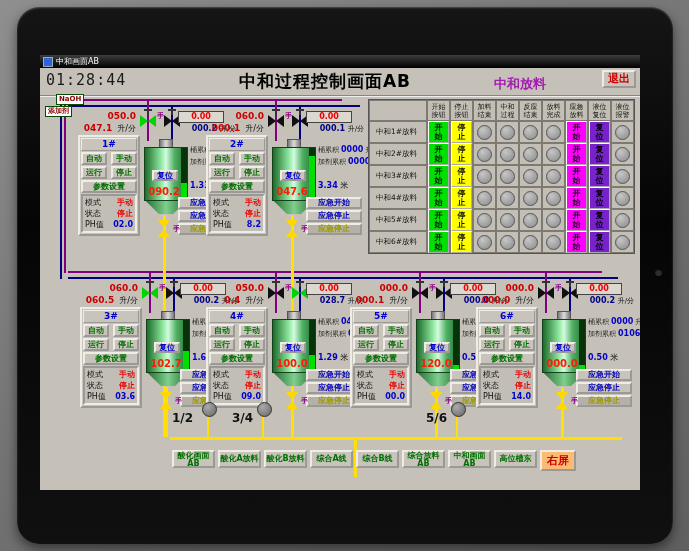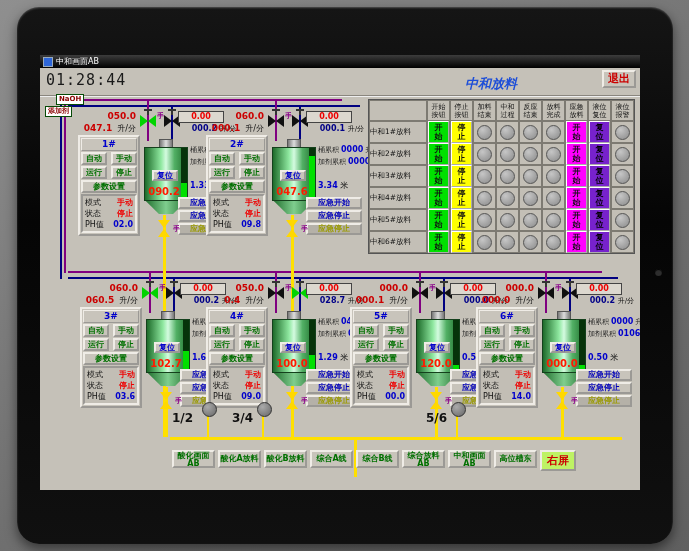--- a/index.html
+++ b/index.html
@@ -5,21 +5,21 @@
   html,body{margin:0;padding:0;background:#777;}
   .stage{position:relative;width:689px;height:551px;background:linear-gradient(150deg,#8f8f8f,#707070 55%,#606060);overflow:hidden;font-family:"DejaVu Sans",sans-serif;}
   .bezel{position:absolute;left:17px;top:7px;width:656px;height:537px;background:linear-gradient(180deg,#151515,#050505 40%,#101010);border-radius:22px;box-shadow:0 5px 12px rgba(0,0,0,.5), inset 0 1px 2px rgba(255,255,255,.25);}
   .cam{position:absolute;right:11px;top:262px;width:7px;height:7px;border-radius:50%;background:#2e2e2e;box-shadow:inset 0 1px 1px #000;}
   .screen{position:absolute;left:40px;top:55px;width:600px;height:435px;background:#c5c1b8;overflow:hidden;}
   .titlebar{position:absolute;left:0;top:0;width:100%;height:13px;background:linear-gradient(#3c3c3c,#000);color:#fff;font-size:8px;line-height:13px;display:flex;align-items:center;gap:3px;padding-left:3px;box-sizing:border-box;}
   .appicon{width:8px;height:8px;background:#2d66d9;border:1px solid #9ab;flex:none;}
   .hdr-divider{position:absolute;left:0;top:40px;width:600px;height:0;border-top:1px solid #8a867e;border-bottom:1px solid #eee;}
   .time{position:absolute;left:6px;top:16px;font-family:"DejaVu Sans Mono",monospace;font-size:15px;color:#1a1a1a;letter-spacing:1px;}
   .maintitle{position:absolute;left:150px;top:15px;width:270px;text-align:center;font-size:17px;font-weight:bold;color:#000;letter-spacing:1px;}
-  .righttitle{position:absolute;left:425px;top:20px;width:110px;text-align:left;font-size:13px;font-weight:bold;color:#1d4ed8;font-family:"Liberation Serif",serif;font-style:italic;}
+  .righttitle{position:absolute;left:425px;top:20px;width:110px;text-align:center;font-size:13px;font-weight:bold;color:#a21caf;font-family:"Liberation Serif",serif;}
   .exitbtn{position:absolute;left:562px;top:15px;width:34px;height:18px;background:#c8c4bb;border:2px outset #efece6;color:#c00;font-weight:bold;font-size:11px;line-height:14px;text-align:center;padding:0;font-family:inherit;}
   
   .pipe{position:absolute;}
   .plabel{position:absolute;background:#ffffff;border:1px solid #064a06;color:#8a0000;font-size:7px;line-height:9px;padding:0 2px;font-weight:bold;z-index:2;}
   
   .unit{position:absolute;width:160px;height:130px;z-index:2;}
   .flowblk{position:absolute;left:0;top:0;width:58px;text-align:right;line-height:10px;white-space:nowrap;}
   .sp{color:#cc0000;font-size:9px;font-weight:bold;}
   .fl .v{color:#cc0000;font-size:9px;font-weight:bold;}
   .fl .u{color:#111;font-size:8px;}
@@ -63,45 +63,46 @@
   .ebtn.dim{color:#9a9a00;background:#b5b1a8;}
   .dvalve{position:absolute;left:80px;top:109px;width:12px;height:17px;}
   .dvalve::before{content:"";position:absolute;left:0;top:0;border-left:6px solid transparent;border-right:6px solid transparent;border-top:8px solid #ffd800;}
   .dvalve::after{content:"";position:absolute;left:0;bottom:0;border-left:6px solid transparent;border-right:6px solid transparent;border-bottom:8px solid #ffd800;}
   
   .table{position:absolute;left:328px;top:44px;background:#c3bfb6;border:1px solid #555;z-index:3;}
   .trow{display:grid;grid-template-columns:58px repeat(9,23px);}
   .cell{border:1px solid #7d7a72;display:flex;align-items:center;justify-content:center;height:22px;box-sizing:border-box;}
   .trow.head .cell{height:21px;}
   .hcell-txt{width:16px;font-size:7px;line-height:8px;word-break:break-all;text-align:center;color:#111;}
-  .lbl{font-size:7.5px;color:#111;justify-content:flex-start;padding-left:0;white-space:nowrap;}
+  .lbl{font-size:7.5px;color:#111;justify-content:flex-start;padding-left:6px;white-space:nowrap;}
   .tbt{font-size:8px;font-weight:bold;color:#111;border:1px outset #fff;padding:1px 2px;line-height:9px;font-family:inherit;}
   .tbt.g{background:#00e000;}
   .tbt.y{background:#ffff00;}
   .tbt.m{background:#ff00ff;}
   .tbt.p{background:#7722cc;color:#000;}
   .ind{width:13px;height:13px;border-radius:50%;background:radial-gradient(circle at 35% 30%,#c6c6c6,#8a8a8a);border:1px solid #555;}
   
   .pump{position:absolute;width:13px;height:13px;border-radius:50%;background:radial-gradient(circle at 35% 30%,#aaa,#666);border:1px solid #333;z-index:2;}
   .glabel{position:absolute;font-size:12px;color:#111;z-index:2;font-weight:bold;}
   .nav{position:absolute;left:132px;top:395px;display:flex;gap:3px;z-index:3;align-items:flex-start;}
   .navbtn{width:43px;height:18px;border:2px outset #efece6;background:#c8c4bb;color:#007000;font-weight:bold;font-size:8px;line-height:8px;text-align:center;padding:0;font-family:inherit;}
-  .rsbtn{width:36px;height:21px;border:2px outset #efece6;background:#bef264;color:#c00;font-weight:bold;font-size:11px;line-height:17px;text-align:center;padding:0;font-family:inherit;}
+  .rsbtn{width:36px;height:21px;border:2px outset #efece6;background:#fdba74;color:#c00;font-weight:bold;font-size:11px;line-height:17px;text-align:center;padding:0;font-family:inherit;}
 </style>
 </head>
 <body>
 
 <div class="stage">
   <div class="bezel">
     <div class="cam"></div>
   </div>
 
   <div class="screen">
 
     <div class="time">01:28:44</div>
+    <div class="maintitle">中和过程控制画面AB</div>
     <div class="righttitle">中和放料</div>
     <button class="exitbtn">退出</button>
     <div class="hdr-divider"></div>
 
     <div class="pipe" id="pipes">
       <div class="pipe" style="left:28px;top:44px;width:274px;height:2px;background:#800080"></div>
       <div class="pipe" style="left:28px;top:50px;width:292px;height:2px;background:#000080"></div>
       <div class="pipe" style="left:28px;top:216px;width:534px;height:2px;background:#800080"></div>
       <div class="pipe" style="left:28px;top:222px;width:550px;height:2px;background:#000080"></div>
       <div class="pipe" style="left:24px;top:44px;width:2px;height:174px;background:#800080"></div>
@@ -246,21 +247,21 @@
         <div class="irow">
                 <span class="ilab">模式</span>
                 <span class="ival red">手动</span>
               </div>
         <div class="irow">
                 <span class="ilab">状态</span>
                 <span class="ival red">停止</span>
               </div>
         <div class="irow">
                 <span class="ilab">PH值</span>
-                <span class="ival blue">09.8</span>
+                <span class="ival blue">8.2</span>
               </div>
       </div>
     </div>
 
     <div class="tank">
       <div class="nozzle"></div>
       <div class="tbody">
         <div class="gauge">
                 <div class="gfill" style="height: 84%;"></div>
               </div>

